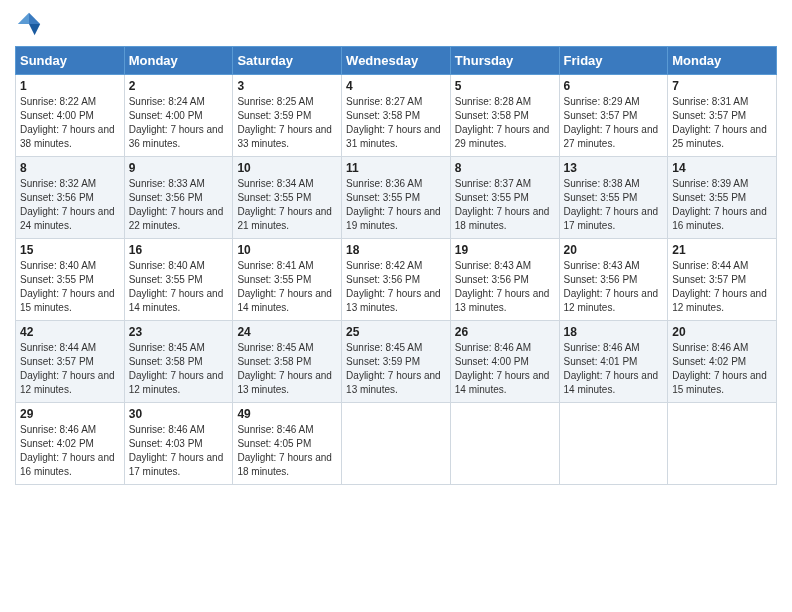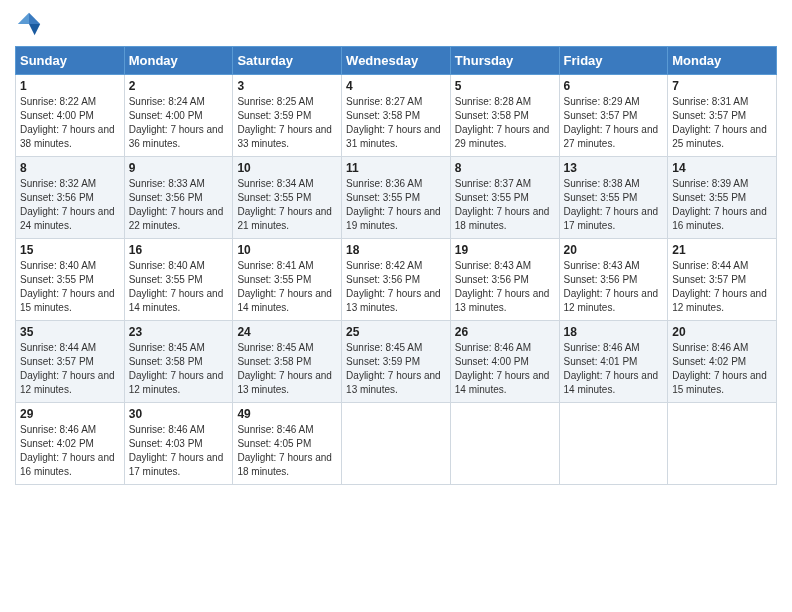--- a/index.html
+++ b/index.html
@@ -229,21 +229,21 @@
           <span class="day-num">20</span>
           <span class="day-info">Sunrise: 8:43 AM<br>Sunset: 3:56 PM<br>Daylight: 7 hours and 12 minutes.</span>
         </td>
           <td>
           <span class="day-num">21</span>
           <span class="day-info">Sunrise: 8:44 AM<br>Sunset: 3:57 PM<br>Daylight: 7 hours and 12 minutes.</span>
         </td>
         </tr>
         <tr>
           <td>
-          <span class="day-num">35</span>
+          <span class="day-num">42</span>
           <span class="day-info">Sunrise: 8:44 AM<br>Sunset: 3:57 PM<br>Daylight: 7 hours and 12 minutes.</span>
         </td>
           <td>
           <span class="day-num">23</span>
           <span class="day-info">Sunrise: 8:45 AM<br>Sunset: 3:58 PM<br>Daylight: 7 hours and 12 minutes.</span>
         </td>
           <td>
           <span class="day-num">24</span>
           <span class="day-info">Sunrise: 8:45 AM<br>Sunset: 3:58 PM<br>Daylight: 7 hours and 13 minutes.</span>
         </td>

